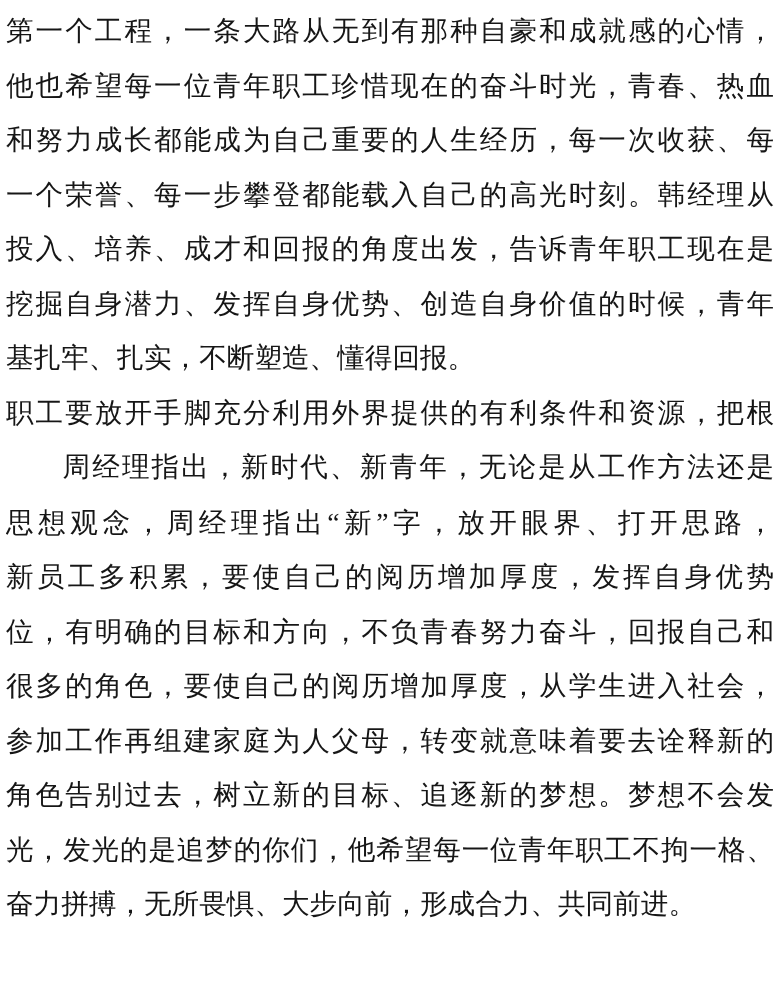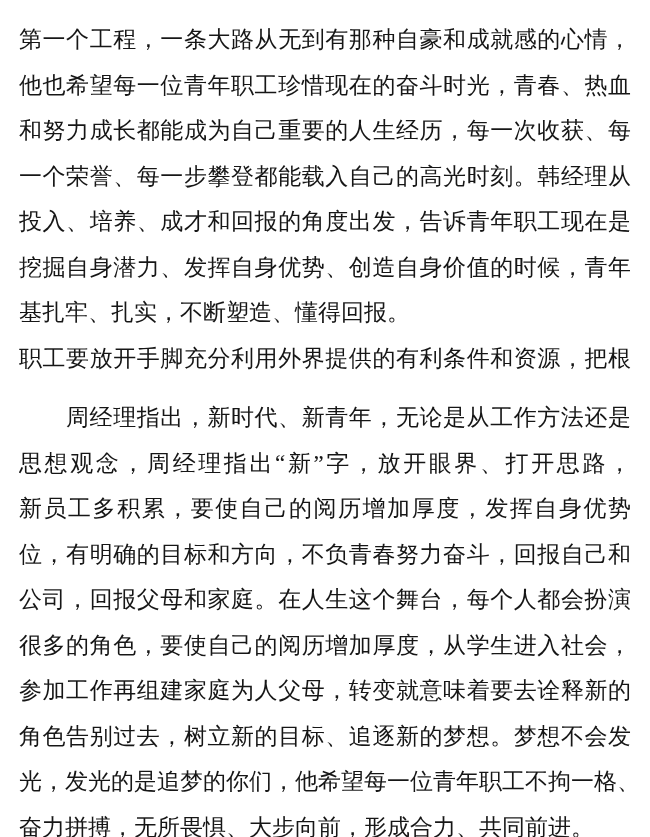--- a/index.html
+++ b/index.html
@@ -15,21 +15,21 @@
   .page {
     box-sizing: border-box;
     width: 650px;
     height: 837px;
     padding: 3px 5px 0 5px;
     background: #ffffff;
     font-family: "Liberation Serif", "DejaVu Serif", serif;
     color: #161616;
   }
   .paragraph {
-    margin: 14px;
+    margin: 0;
     padding: 0;
   }
   .line {
     height: 45.5px;
     line-height: 45.5px;
     font-size: 23px;
     letter-spacing: 0;
     white-space: nowrap;
     text-align: justify;
     text-align-last: justify;
@@ -56,21 +56,20 @@
         <div class="line">投入、培养、成才和回报的角度出发，告诉青年职工现在是</div>
         <div class="line">挖掘自身潜力、发挥自身优势、创造自身价值的时候，青年</div>
         <div class="line last">基扎牢、扎实，不断塑造、懂得回报。</div>
         <div class="line">职工要放开手脚充分利用外界提供的有利条件和资源，把根</div>
       </div>
       <div class="paragraph">
         <div class="line indent">周经理指出，新时代、新青年，无论是从工作方法还是</div>
         <div class="line">思想观念，周经理指出“新”字，放开眼界、打开思路，</div>
         <div class="line">新员工多积累，要使自己的阅历增加厚度，发挥自身优势</div>
         <div class="line">位，有明确的目标和方向，不负青春努力奋斗，回报自己和</div>
-        <div class="line">公司，回报父母和家庭。在人生这个舞台，每个人都会扮演</div>
         <div class="line">很多的角色，要使自己的阅历增加厚度，从学生进入社会，</div>
         <div class="line">参加工作再组建家庭为人父母，转变就意味着要去诠释新的</div>
         <div class="line">角色告别过去，树立新的目标、追逐新的梦想。梦想不会发</div>
         <div class="line">光，发光的是追梦的你们，他希望每一位青年职工不拘一格、</div>
         <div class="line last">奋力拼搏，无所畏惧、大步向前，形成合力、共同前进。</div>
       </div>
     </div>
 </div>
 
 </body></html>

